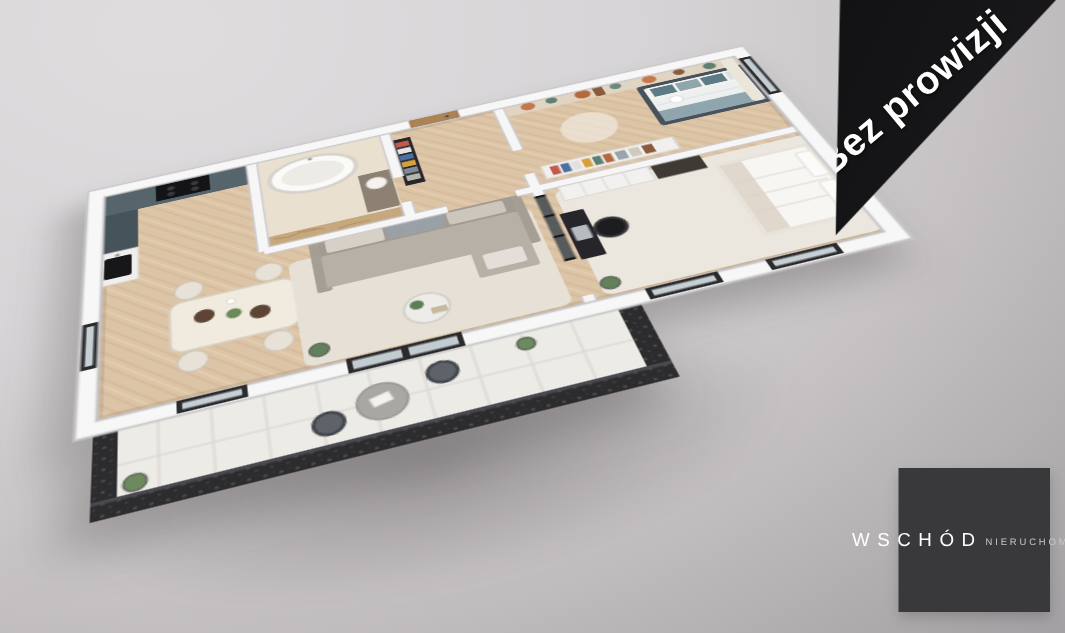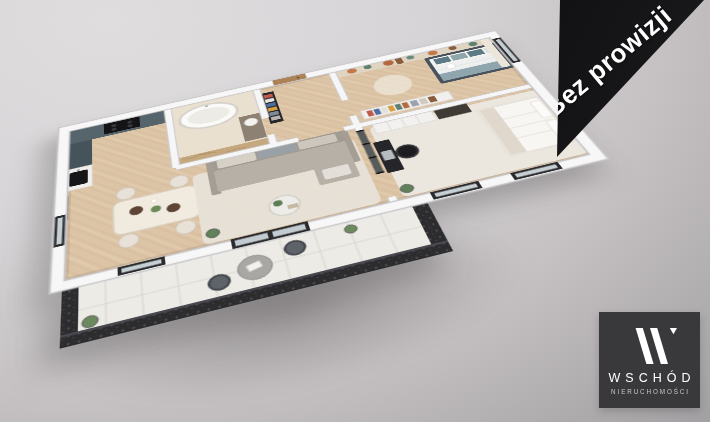--- a/index.html
+++ b/index.html
@@ -25,21 +25,21 @@
     background:linear-gradient(115deg,#46464b 0%,#28282c 30%,#121214 62%,#202023 100%);
   }
   .ribbon-text{
     position:absolute;left:608px;top:62px;
     transform:translate(-50%,-50%) rotate(-40deg);
     color:#fff;font-size:26px;font-weight:700;letter-spacing:.5px;white-space:nowrap;
     text-shadow:0 1px 2px rgba(0,0,0,.55);
   }
   .logo{
     position:absolute;left:599px;top:312px;width:101px;height:96px;
-    background:#39383b;display:flex;flex-direction:column;align-items:center;justify-content:center;
+    background:#39383b;display:flex;flex-direction:row;align-items:center;justify-content:center;
     box-shadow:0 3px 8px rgba(0,0,0,.18);
   }
   .logo-mono{margin-bottom:5px;}
   .logo-name{color:#fff;font-size:12.5px;letter-spacing:5px;padding-left:5px;font-weight:400;}
   .logo-sub{color:#c9c8c9;font-size:6.3px;letter-spacing:1.9px;padding-left:2px;margin-top:3px;}
 </style>
 </head>
 <body>
 
 <div class="stage">

